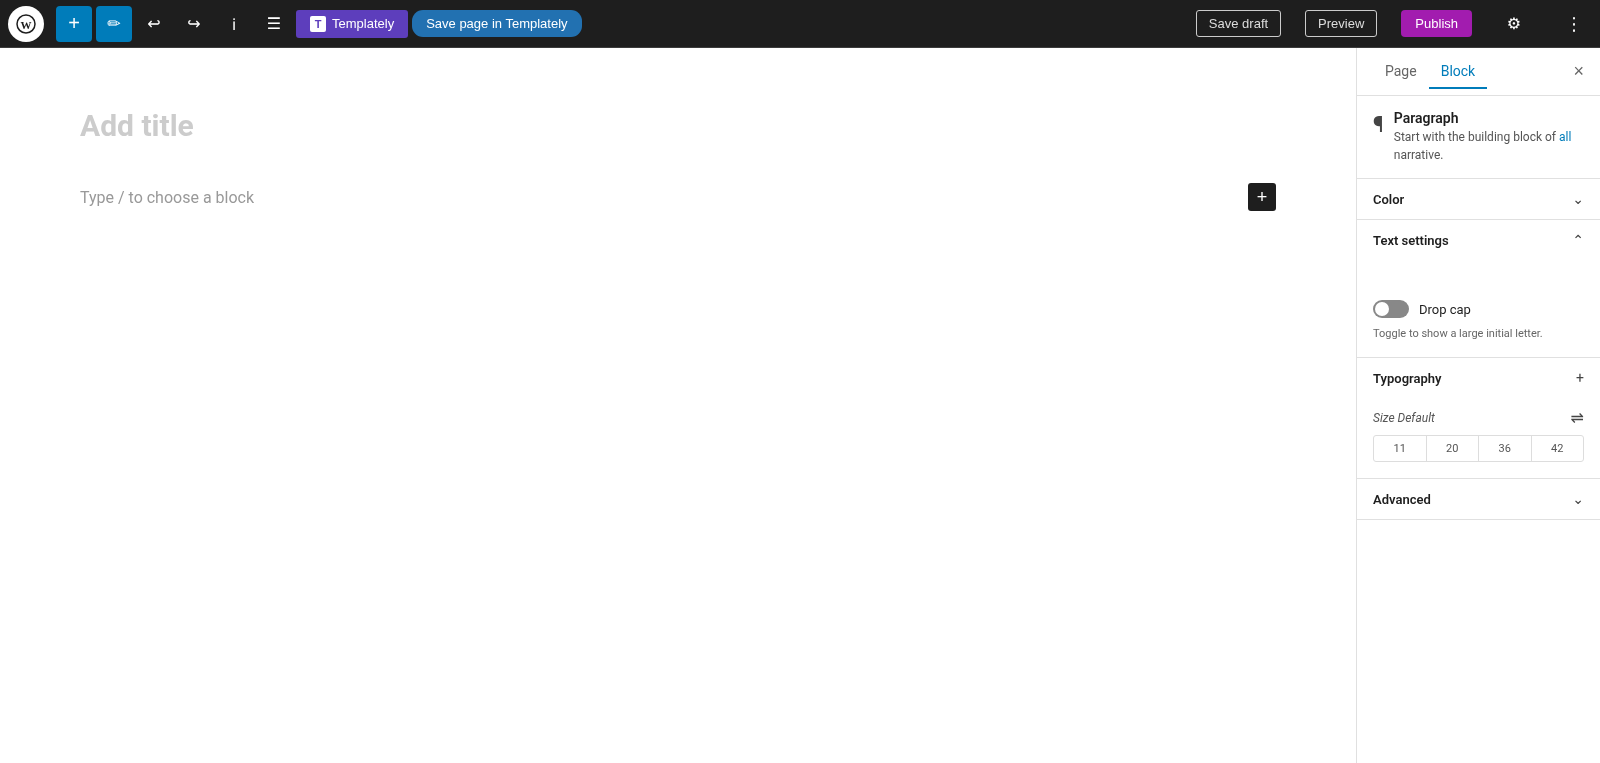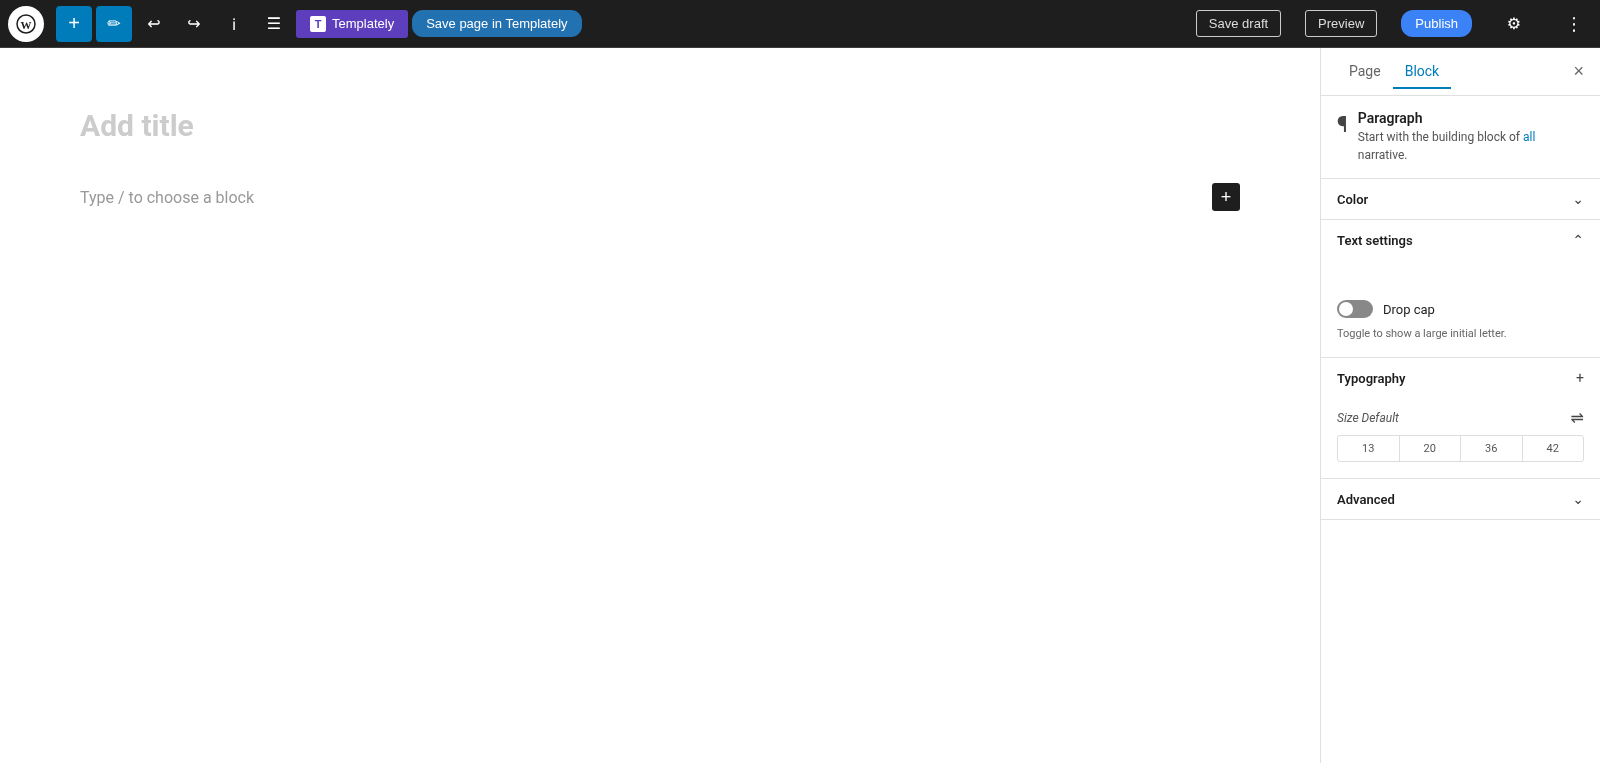--- a/index.html
+++ b/index.html
@@ -46,22 +46,22 @@
 
     .btn-save-draft {
       background: transparent; border: 1px solid #ccc; color: #ddd; cursor: pointer;
       padding: 5px 12px; border-radius: 3px; font-size: 13px;
     }
     .btn-preview {
       background: transparent; border: 1px solid #ccc; color: #ddd; cursor: pointer;
       padding: 5px 12px; border-radius: 3px; font-size: 13px;
     }
     .btn-publish {
-      background: #3b82f6; border: none; color: #fff; cursor: pointer;
-      padding: 6px 14px; border-radius: 12px; font-size: 13px; font-weight: 500;
+      background: #a21caf; border: none; color: #fff; cursor: pointer;
+      padding: 6px 14px; border-radius: 4px; font-size: 13px; font-weight: 500;
     }
     .toolbar-settings-btn {
       width: 36px; height: 36px; border-radius: 4px;
       background: transparent; border: none; color: #fff; cursor: pointer;
       display: flex; align-items: center; justify-content: center; font-size: 16px;
     }
     .toolbar-more-btn {
       width: 36px; height: 36px; border-radius: 4px;
       background: transparent; border: none; color: #fff; cursor: pointer;
       display: flex; align-items: center; justify-content: center; font-size: 18px;
@@ -89,21 +89,21 @@
     }
     .editor-add-block-btn {
       width: 28px; height: 28px; background: #1e1e1e; border: none;
       color: #fff; border-radius: 3px; cursor: pointer;
       display: flex; align-items: center; justify-content: center; font-size: 18px;
       font-weight: 300; margin-left: auto;
     }
 
     
     .right-sidebar {
-      width: 280px; border-left: 1px solid #e0e0e0;
+      width: 244px; border-left: 1px solid #e0e0e0;
       background: #fff; display: flex; flex-direction: column; overflow-y: auto;
       flex-shrink: 0;
     }
 
     
     .sidebar-tabs {
       display: flex; align-items: center; border-bottom: 1px solid #e0e0e0;
       padding: 0 16px; height: 48px; position: relative;
     }
     .sidebar-tab {
@@ -313,21 +313,21 @@
       <div class="sidebar-section-header">
         <span class="sidebar-section-title">Typography</span>
         <span class="sidebar-section-toggle">+</span>
       </div>
       <div class="typography-body">
         <div class="size-row">
           <span class="size-label">Size Default</span>
           <span class="size-controls-icon">⇌</span>
         </div>
         <div class="font-size-options">
-          <div class="font-size-option">13</div>
+          <div class="font-size-option">11</div>
           <div class="font-size-option">20</div>
           <div class="font-size-option">36</div>
           <div class="font-size-option">42</div>
         </div>
       </div>
     </div>
 
     <div class="sidebar-section advanced-section">
       <div class="sidebar-section-header">
         <span class="sidebar-section-title">Advanced</span>

